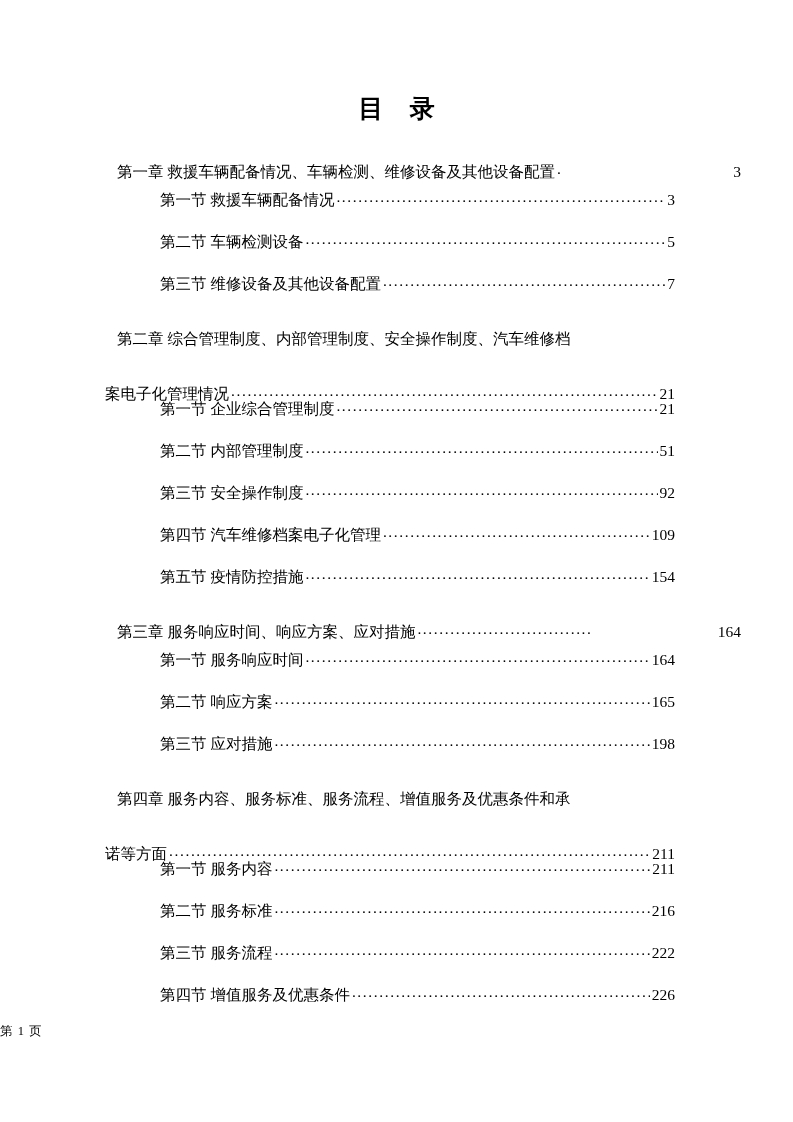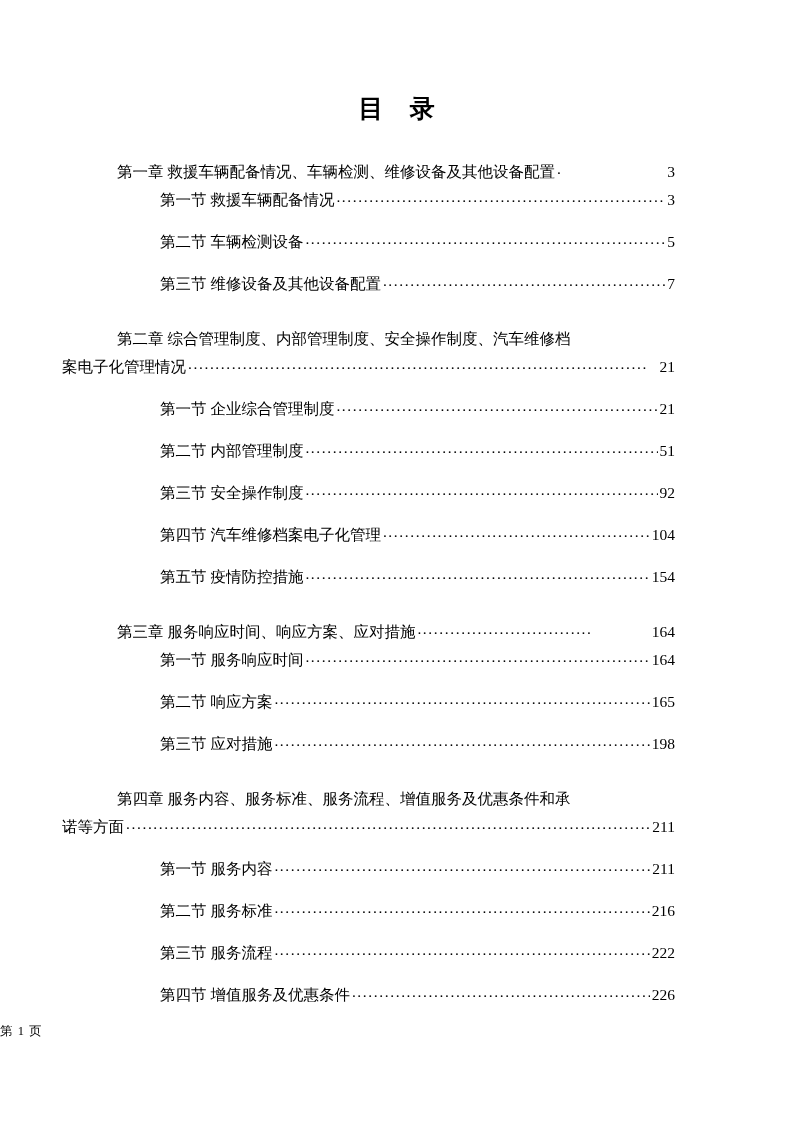--- a/index.html
+++ b/index.html
@@ -45,37 +45,37 @@
     font-size: 15.5px;
     line-height: 1;
     margin-bottom: 0;
     padding: 0;
     white-space: nowrap;
     box-sizing: border-box;
   }
   
   .lvl1 {
     padding-left: 117px;
-    padding-right: 118px;
+    padding-right: 52px;
     height: 41px;
     align-items: center;
   }
   
   .lvl2 {
     padding-left: 160px;
     padding-right: 118px;
     height: 42px;
     align-items: flex-start;
   }
   
   .wrap {
-    padding-left: 62px;
+    padding-left: 105px;
     padding-right: 118px;
     height: 42px;
-    align-items: flex-start;
+    align-items: flex-end;
   }
   .entry-text {
     flex: 0 0 auto;
   }
   .leader {
     flex: 1 1 auto;
     overflow: hidden;
     white-space: nowrap;
     margin: 0 2px;
     position: relative;
@@ -159,21 +159,21 @@
 
     <li class="toc-entry lvl2">
       <span class="entry-text">第三节  安全操作制度</span>
       <span class="leader">..............................................................................</span>
       <span class="pageno">92</span>
     </li>
 
     <li class="toc-entry lvl2">
       <span class="entry-text">第四节  汽车维修档案电子化管理</span>
       <span class="leader">..........................................................</span>
-      <span class="pageno">104</span>
+      <span class="pageno">109</span>
     </li>
 
     <li class="toc-entry lvl2">
       <span class="entry-text">第五节  疫情防控措施</span>
       <span class="leader">..............................................................................</span>
       <span class="pageno">154</span>
     </li>
 
     <li class="toc-entry lvl1">
       <span class="entry-text">第三章  服务响应时间、响应方案、应对措施</span>

